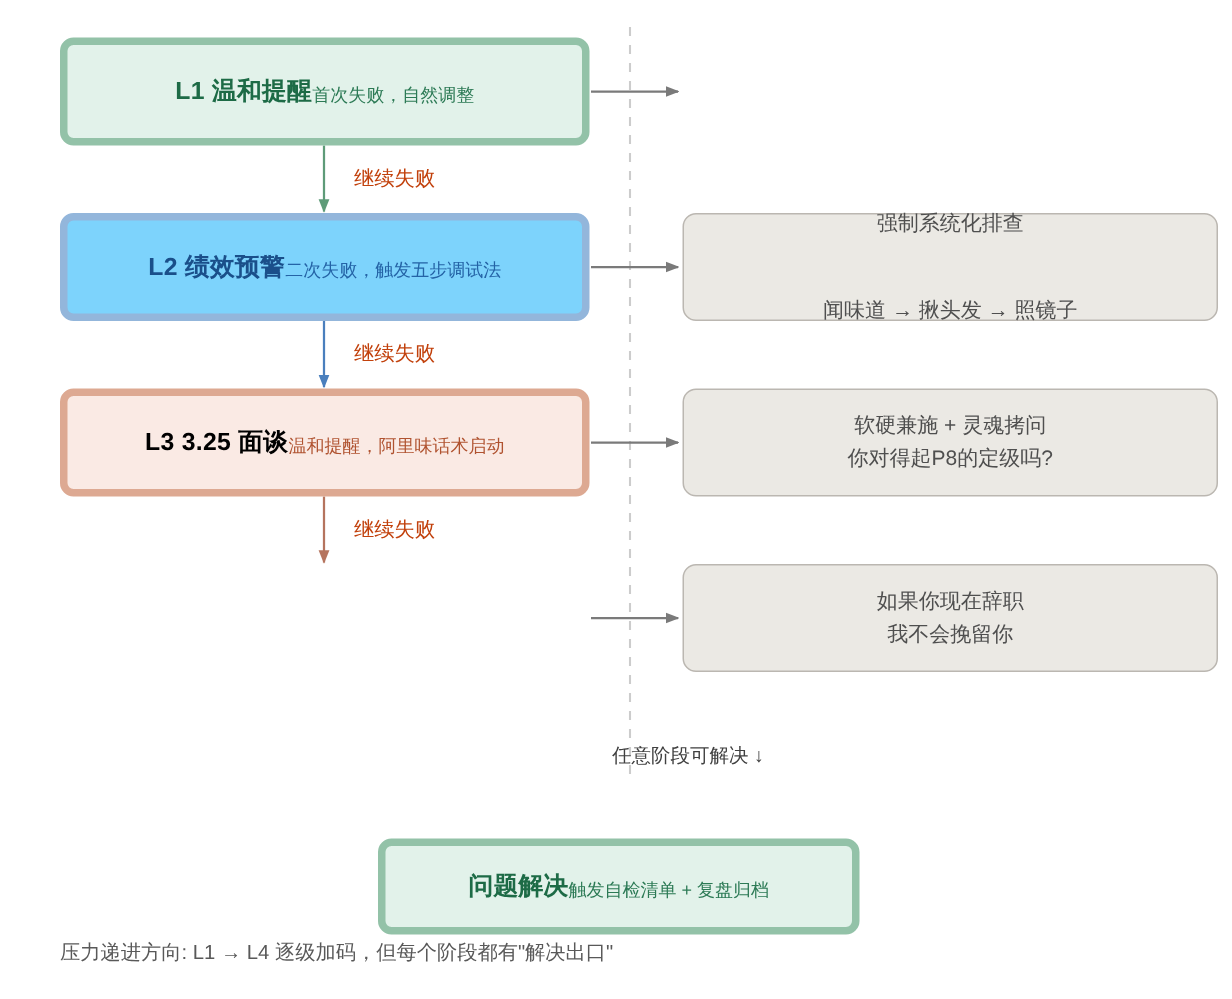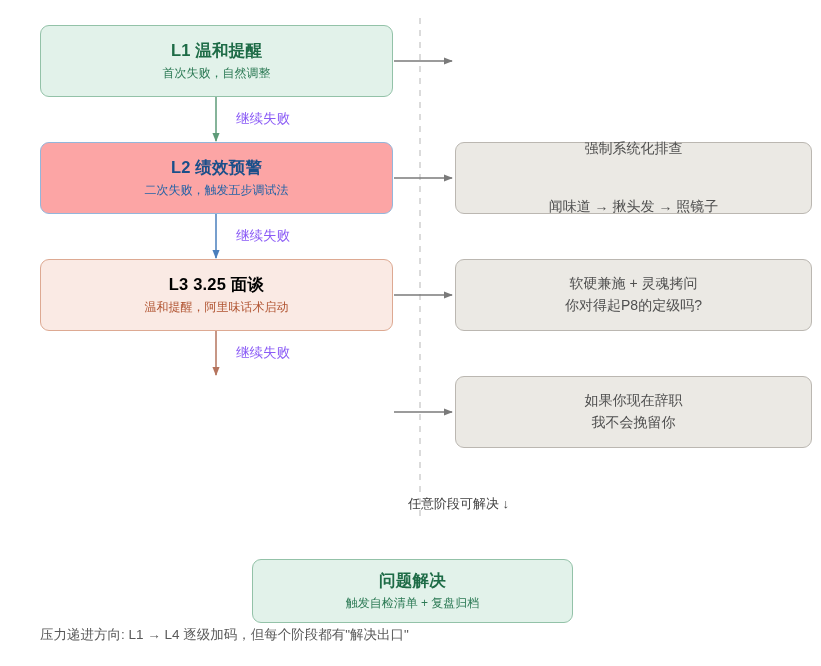--- a/index.html
+++ b/index.html
@@ -33,23 +33,23 @@
   }
 
   
   .level-box {
     position: absolute;
     left: 40px;
     width: 353px;
     height: 72px;
     box-sizing: border-box;
     border-radius: 9px;
-    border: 1px solid #14b8a6;
+    border: 5px solid #14b8a6;
     display: flex;
-    flex-direction: column;
+    flex-direction: row;
     align-items: center;
     justify-content: center;
     text-align: center;
   }
   .level-title {
     font-size: 16.5px;
     font-weight: bold;
     line-height: 1.25;
     letter-spacing: 0.2px;
   }
@@ -57,21 +57,21 @@
     font-size: 12px;
     font-weight: normal;
     line-height: 1.3;
     margin-top: 5px;
   }
 
   .lv-green  { background: #e2f2ea; border-color: #93c2a8; }
   .lv-green  .level-title { color: #1d6b46; }
   .lv-green  .level-sub   { color: #2c7a55; }
 
-  .lv-blue   { background: #fca5a5; border-color: #93b6db; }
+  .lv-blue   { background: #7dd3fc; border-color: #93b6db; }
   .lv-blue   .level-title { color: #1a4f8a; }
   .lv-blue   .level-sub   { color: #2463a6; }
 
   .lv-peach  { background: #faeae4; border-color: #dda992; }
   .lv-peach  .level-title { color: #000000; }
   .lv-peach  .level-sub   { color: #b05330; }
 
   .lv-pink   { background: #fceaea; border-color: #dd9d9d; }
   .lv-pink   .level-title { color: #b02b39; }
   .lv-pink   .level-sub   { color: #bf3b46; }
@@ -106,21 +106,21 @@
   }
   .note-line {
     font-size: 14px;
     line-height: 1.55;
   }
 
   
   .edge-label {
     position: absolute;
     font-size: 13.5px;
-    color: #8b5cf6;
+    color: #c2410c;
     white-space: nowrap;
   }
   .solve-label {
     position: absolute;
     font-size: 13px;
     color: #404040;
     white-space: nowrap;
     left: 408px;
     top: 495px;
   }

